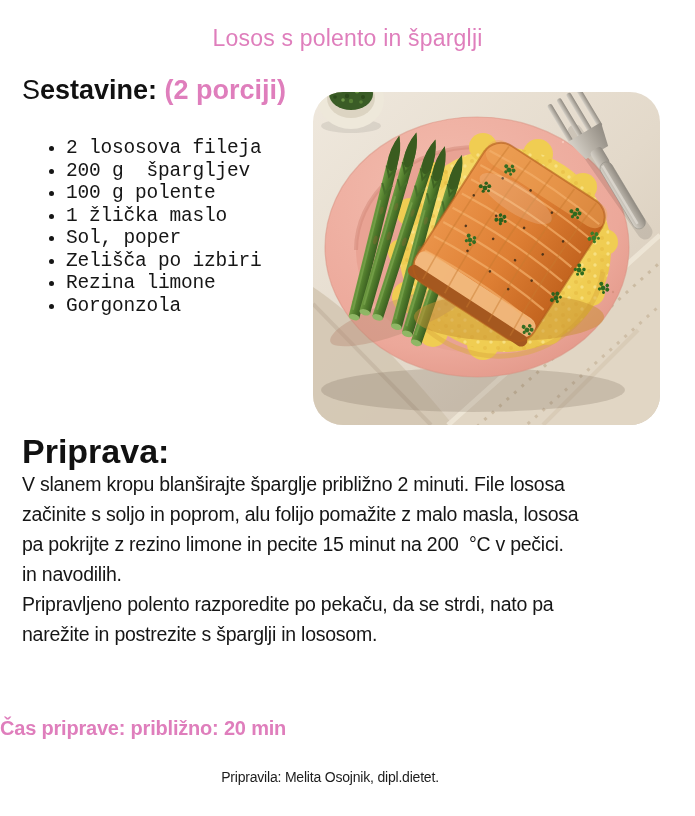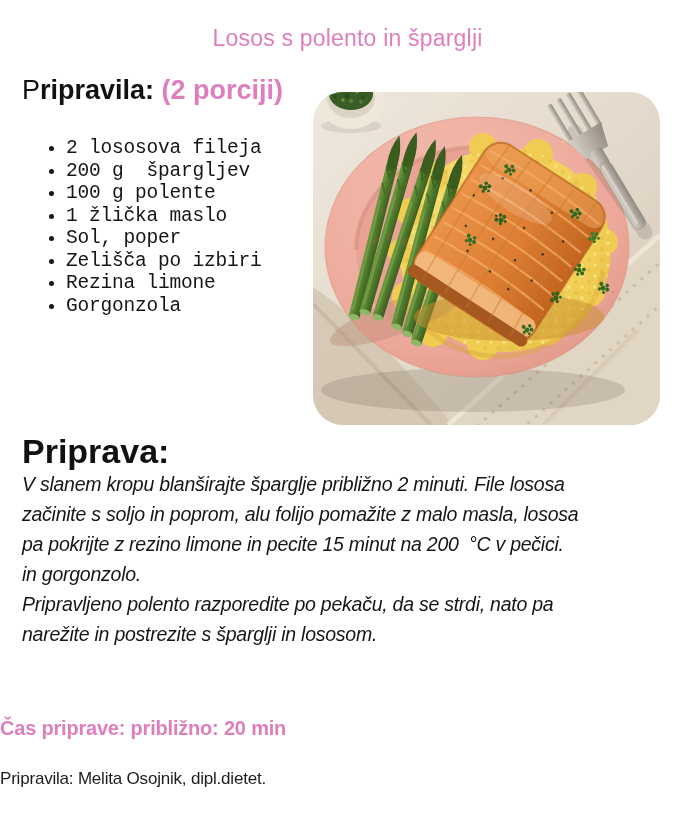--- a/index.html
+++ b/index.html
@@ -13,36 +13,36 @@
   .h-black{display:inline-block;font-weight:bold;color:#111;}
   .h-black::first-letter{font-weight:400;}
   .h-pink{font-weight:bold;color:var(--accent,#df7ebc);}
   .ing-list{position:absolute;left:22px;top:137px;margin:0;padding-left:44px;
             font-size:19.5px;line-height:22.5px;letter-spacing:-0.2px;}
   .ing-list li{white-space:pre-wrap;font-family:Liberation Mono, monospace;}
   .photo{position:absolute;left:313px;top:92px;width:347px;height:333px;}
   .prep-heading{position:absolute;left:22px;top:427px;font-size:34px;
                 font-weight:bold;line-height:34px;color:#111;margin-top:7px;}
   .prep-text{position:absolute;left:22px;top:469px;font-size:19.5px;letter-spacing:-0.25px;}
-  .pline{height:30px;line-height:30px;white-space:pre;font-style:italic;}
+  .pline{height:30px;line-height:30px;white-space:pre;}
   .time-note{position:absolute;left:0;top:717px;width:660px;text-align:left;
              font-size:20px;font-weight:bold;letter-spacing:-0.2px;
              color:var(--accent,#df7ebc);}
-  .credit{position:absolute;left:0;top:769px;width:660px;text-align:left;
-          font-size:17px;letter-spacing:-0.2px;color:#1c1c1c;}
+  .credit{position:absolute;left:0;top:769px;width:660px;text-align:center;
+          font-size:14px;letter-spacing:-0.2px;color:#1c1c1c;}
 </style>
 </head>
 <body>
 
 <div class="page">
 
   <h1 class="title">Losos s polento in šparglji</h1>
 
   <div class="ing-heading">
-    <span class="h-black">Pripravila:</span>
+    <span class="h-black">Sestavine:</span>
     <span class="h-pink">(2 porciji)</span>
   </div>
 
   <ul class="ing-list">
     <li>2 lososova fileja</li>
     <li>200 g  špargljev</li>
     <li>100 g polente</li>
     <li>1 žlička maslo</li>
     <li>Sol, poper</li>
     <li>Zelišča po izbiri</li>
@@ -261,21 +261,21 @@
       </g>
     </svg>
   </div>
 
   <h2 class="prep-heading">Priprava:</h2>
 
   <div class="prep-text">
     <div class="pline">V slanem kropu blanširajte šparglje približno 2 minuti. File lososa</div>
     <div class="pline">začinite s soljo in poprom, alu folijo pomažite z malo masla, lososa</div>
     <div class="pline">pa pokrijte z rezino limone in pecite 15 minut na 200  °C v pečici.</div>
-    <div class="pline">in gorgonzolo.</div>
+    <div class="pline">in navodilih.</div>
     <div class="pline">Pripravljeno polento razporedite po pekaču, da se strdi, nato pa</div>
     <div class="pline">narežite in postrezite s šparglji in lososom.</div>
   </div>
 
   <div class="time-note">Čas priprave: približno: 20 min</div>
   <div class="credit">Pripravila: Melita Osojnik, dipl.dietet.</div>
 
 </div>
 
 </body></html>

